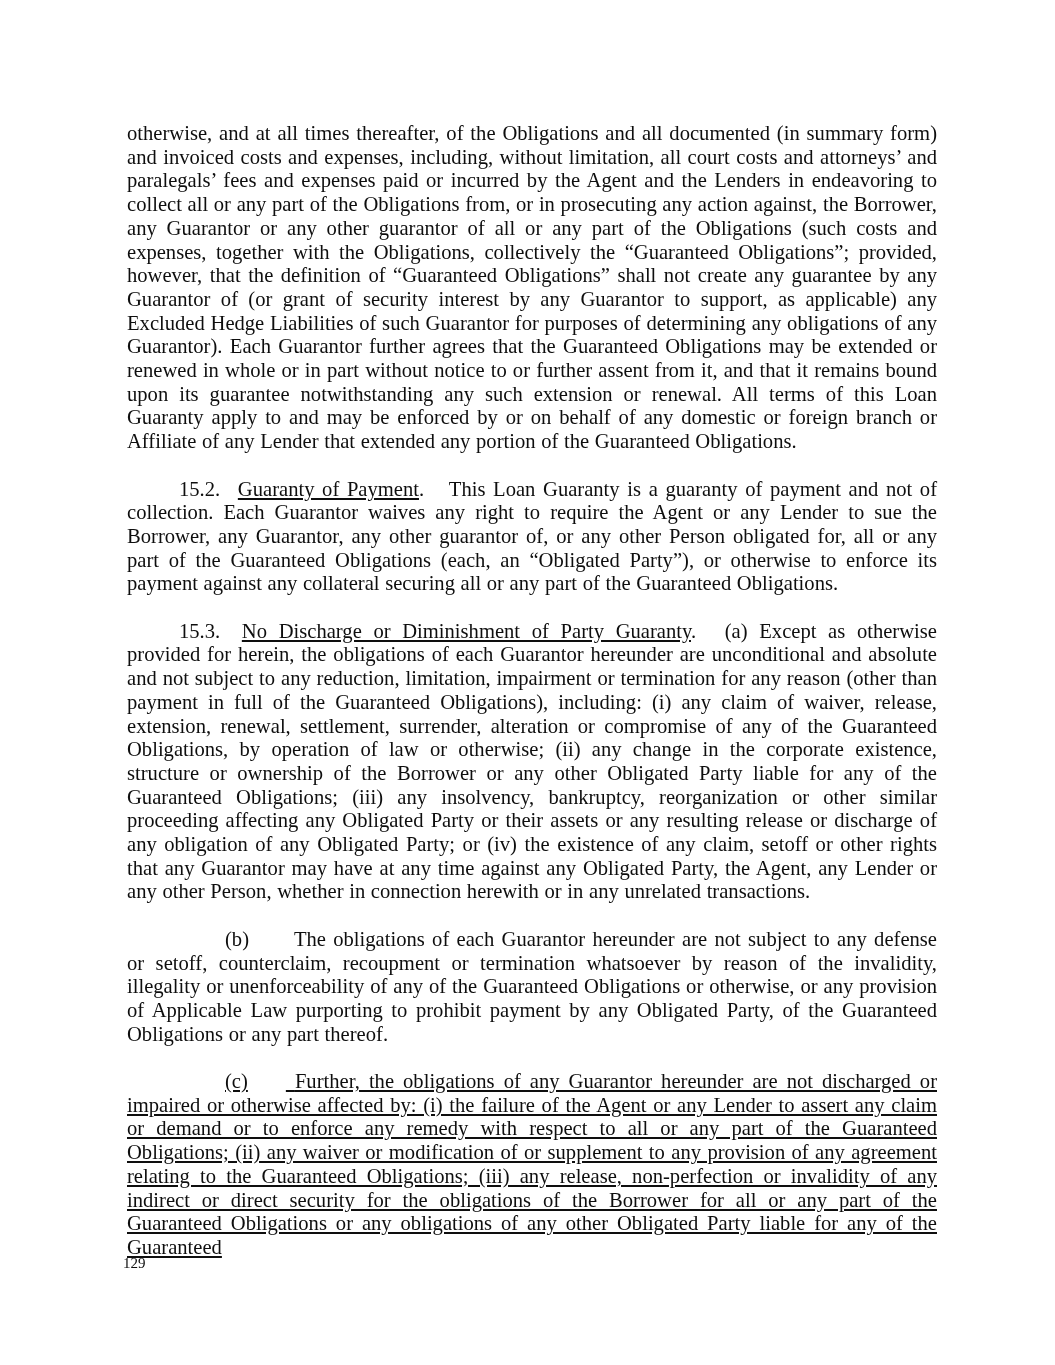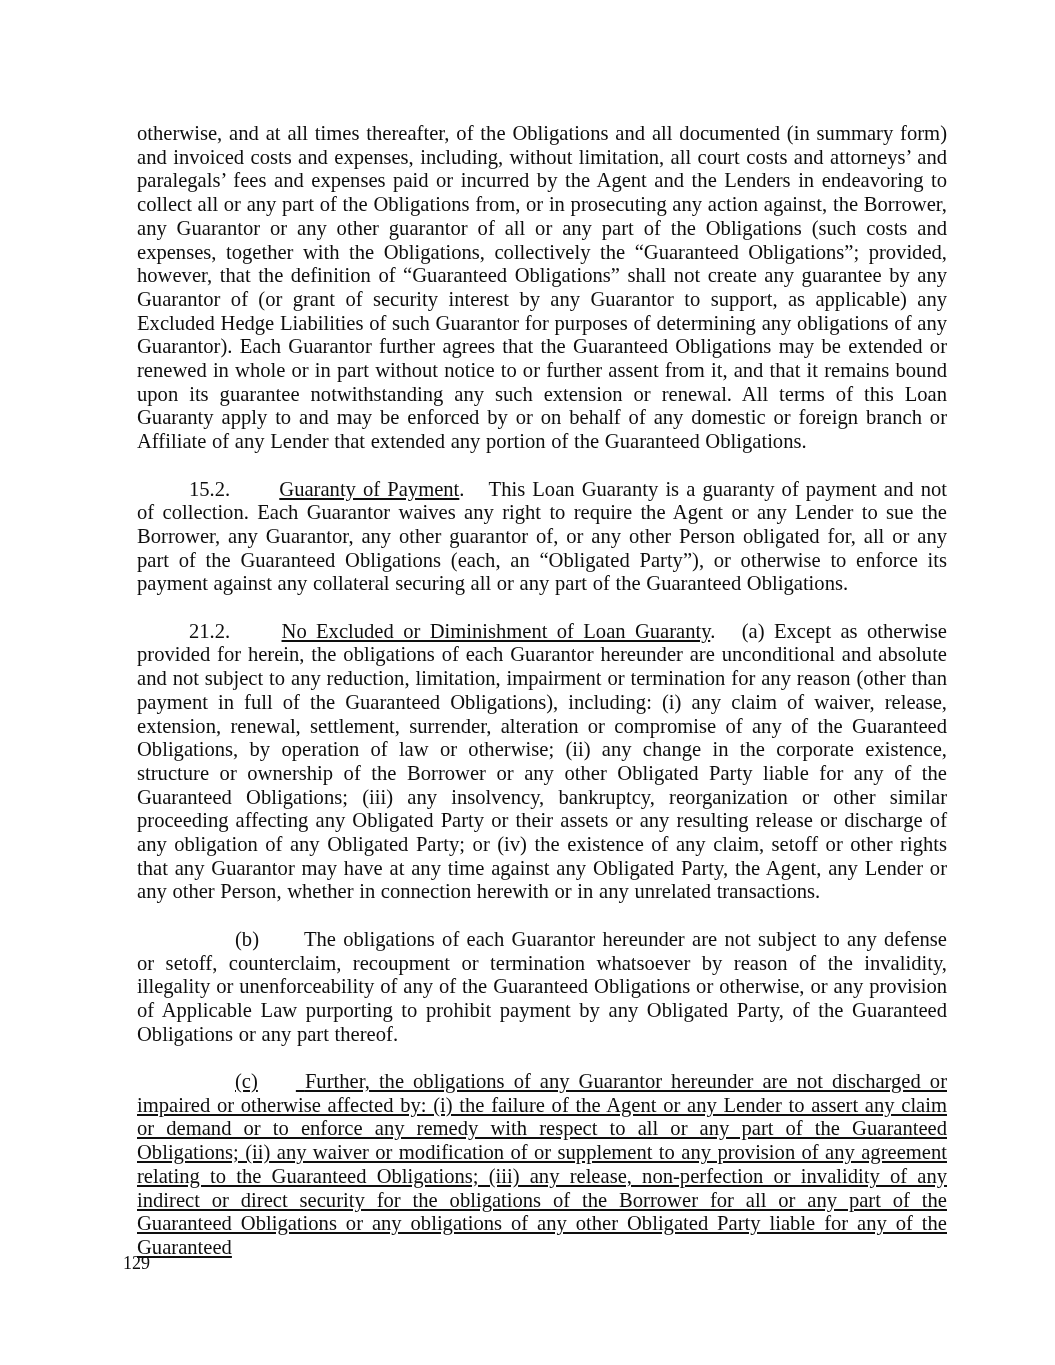--- a/index.html
+++ b/index.html
@@ -10,64 +10,64 @@
     body {
       width: 1055px;
       height: 1365px;
       position: relative;
       overflow: hidden;
       font-family: "Liberation Serif", "DejaVu Serif", serif;
       color: #0e0e0e;
     }
     .page-body {
       position: absolute;
-      left: 137px;
+      left: 127px;
       top: 122px;
       width: 810px;
     }
     p.para {
       font-size: 20.6px;
       line-height: 23.7px;
       text-align: justify;
       margin: 0 0 23.7px 0;
       word-spacing: 0.5px;
     }
     p.section { text-indent: 52px; }
     p.sub     { text-indent: 98px; }
     p.last-cut { text-align-last: justify; margin-bottom: 0; text-decoration: underline; }
     .secnum  { margin-right: 10px; }
-    .heading { text-decoration: underline; margin-left: 32px; }
+    .heading { text-decoration: underline; }
     .after-heading { margin-left: 17px; }
     .sublabel { margin-right: 38px; }
     .page-number {
       position: absolute;
       left: 123px;
       top: 1252px;
-      font-size: 18px;
+      font-size: 15px;
       line-height: 23.7px;
     }
   </style>
 </head>
 <body>
 
 <div class="page-body">
 
   <p class="para">
     <span>otherwise, and at all times thereafter, of the Obligations and all documented (in summary form) and invoiced costs and expenses, including, without limitation, all court costs and attorneys’ and paralegals’ fees and expenses paid or incurred by the Agent and the Lenders in endeavoring to collect all or any part of the Obligations from, or in prosecuting any action against, the Borrower, any Guarantor or any other guarantor of all or any part of the Obligations (such costs and expenses, together with the Obligations, collectively the “Guaranteed Obligations”; provided, however, that the definition of “Guaranteed Obligations” shall not create any guarantee by any Guarantor of (or grant of security interest by any Guarantor to support, as applicable) any Excluded Hedge Liabilities of such Guarantor for purposes of determining any obligations of any Guarantor). Each Guarantor further agrees that the Guaranteed Obligations may be extended or renewed in whole or in part without notice to or further assent from it, and that it remains bound upon its guarantee notwithstanding any such extension or renewal. All terms of this Loan Guaranty apply to and may be enforced by or on behalf of any domestic or foreign branch or Affiliate of any Lender that extended any portion of the Guaranteed Obligations.</span>
   </p>
 
   <p class="para section">
     <span class="secnum">15.2.</span>
     <span class="heading">Guaranty of Payment</span><span>.</span>
     <span class="after-heading">This Loan Guaranty is a guaranty of payment and not of collection. Each Guarantor waives any right to require the Agent or any Lender to sue the Borrower, any Guarantor, any other guarantor of, or any other Person obligated for, all or any part of the Guaranteed Obligations (each, an “Obligated Party”), or otherwise to enforce its payment against any collateral securing all or any part of the Guaranteed Obligations.</span>
   </p>
 
   <p class="para section">
-    <span class="secnum">21.2.</span>
-    <span class="heading">No Excluded or Diminishment of Loan Guaranty</span><span>.</span>
+    <span class="secnum">15.3.</span>
+    <span class="heading">No Discharge or Diminishment of Party Guaranty</span><span>.</span>
     <span class="after-heading">(a) Except as otherwise provided for herein, the obligations of each Guarantor hereunder are unconditional and absolute and not subject to any reduction, limitation, impairment or termination for any reason (other than payment in full of the Guaranteed Obligations), including: (i) any claim of waiver, release, extension, renewal, settlement, surrender, alteration or compromise of any of the Guaranteed Obligations, by operation of law or otherwise; (ii) any change in the corporate existence, structure or ownership of the Borrower or any other Obligated Party liable for any of the Guaranteed Obligations; (iii) any insolvency, bankruptcy, reorganization or other similar proceeding affecting any Obligated Party or their assets or any resulting release or discharge of any obligation of any Obligated Party; or (iv) the existence of any claim, setoff or other rights that any Guarantor may have at any time against any Obligated Party, the Agent, any Lender or any other Person, whether in connection herewith or in any unrelated transactions.</span>
   </p>
 
   <p class="para sub">
     <span class="sublabel">(b)</span>
     <span>The obligations of each Guarantor hereunder are not subject to any defense or setoff, counterclaim, recoupment or termination whatsoever by reason of the invalidity, illegality or unenforceability of any of the Guaranteed Obligations or otherwise, or any provision of Applicable Law purporting to prohibit payment by any Obligated Party, of the Guaranteed Obligations or any part thereof.</span>
   </p>
 
   <p class="para sub last-cut">
     <span class="sublabel">(c)</span>

